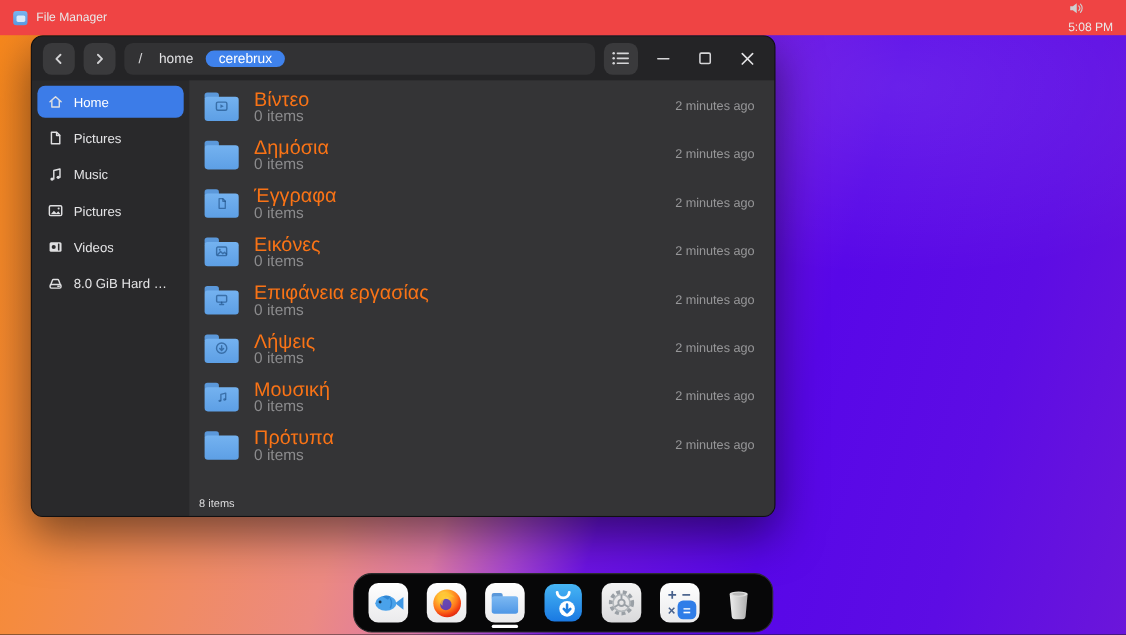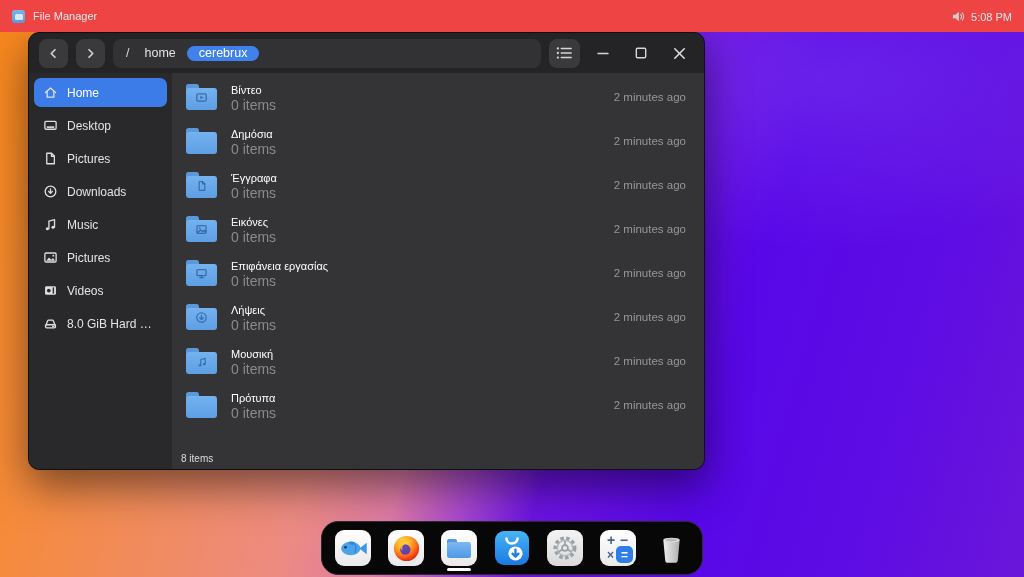--- a/index.html
+++ b/index.html
@@ -23,21 +23,21 @@
   .topbar{
     position:absolute;top:0;left:0;right:0;height:23px;background:#ef4444;
     display:flex;align-items:center;justify-content:space-between;
     padding:16px 12px;box-sizing:border-box;z-index:50;color:#e9e9e9;font-size:11px;
   }
   .topbar-left{display:flex;align-items:center;gap:8px;}
   .mini-app-icon{width:13px;height:13px;border-radius:3px;
     background:linear-gradient(#79b4ef,#579ae2);position:relative;}
   .mini-app-icon::after{content:'';position:absolute;left:2.5px;top:4px;right:2.5px;bottom:2.5px;
     background:rgba(255,255,255,0.75);border-radius:1.5px;}
-  .topbar-right{display:flex;align-items:flex-end;gap:5px;}
+  .topbar-right{display:flex;align-items:flex-start;gap:5px;flex-direction:column;}
   .topbar svg{display:block;}
   
   .window{
     position:absolute;left:28px;top:32px;width:675px;height:436px;
     background:#242426;border-radius:11px;border:1px solid #101012;
     box-shadow:0 16px 42px rgba(0,0,0,0.5);
     display:flex;flex-direction:column;z-index:10;overflow:hidden;
   }
   .win-toolbar{height:40px;display:flex;align-items:center;gap:8px;padding:0 10px;flex:none;}
   .nav-btn{width:29px;height:29px;border-radius:8px;background:#3a3a3c;
@@ -62,21 +62,21 @@
   .main{flex:1;background:#343436;display:flex;flex-direction:column;min-width:0;}
   .filelist{flex:1;padding-top:2px;}
   .file-row{height:44px;display:flex;align-items:center;gap:14px;padding:0 18px 0 14px;}
   .folder{width:31px;height:26px;position:relative;flex:none;}
   .folder .tab{position:absolute;left:0;top:0;width:13px;height:6px;
     background:#5b98da;border-radius:2.5px 2.5px 0 0;}
   .folder .fbody{position:absolute;left:0;top:4px;right:0;bottom:0;border-radius:3px;
     background:linear-gradient(#74b2f0,#5d9fe5);
     display:flex;align-items:center;justify-content:center;}
   .file-meta{display:flex;flex-direction:column;justify-content:center;min-width:0;}
-  .file-name{color:#ffffff;font-size:11px;line-height:15px;}
+  .file-name{color:#f97316;font-size:18px;line-height:15px;}
   .file-count{color:#8b8b8d;font-size:14px;line-height:14px;}
   .file-spacer{flex:1;}
   .file-time{color:#979799;font-size:11.5px;flex:none;}
   .statusbar{height:22px;flex:none;display:flex;align-items:center;padding-left:9px;
     color:#dcdcde;font-size:10px;}
   
   .dock{
     position:absolute;left:50%;transform:translateX(-50%);bottom:2px;height:54px;
     background:#070708;border-radius:17px;border:1px solid #2c2c2e;
     display:flex;align-items:center;justify-content:center;gap:13px;
@@ -177,43 +177,25 @@
             <svg width="15" height="15" viewBox="0 0 16 16">
               <path d="M2.6 8 L8 3.1 L13.4 8" stroke="#dfdfe1" stroke-width="1.4" fill="none" stroke-linecap="round" stroke-linejoin="round"></path>
               <path d="M4.4 6.9 V13 h7.2 V6.9" stroke="#dfdfe1" stroke-width="1.4" fill="none" stroke-linecap="round" stroke-linejoin="round"></path>
             </svg>
           </span>
     <span class="sb-label">Home</span>
   </div>
         <div class="sb-item">
     <span class="sb-icon">
             <svg width="15" height="15" viewBox="0 0 16 16">
-              <rect x="2" y="3.6" width="12" height="8.4" rx="1.3" stroke="#dfdfe1" stroke-width="1.4" fill="none" stroke-linecap="round" stroke-linejoin="round"></rect>
-              <rect x="4" y="8.9" width="8" height="1.7" fill="#dfdfe1"></rect>
-            </svg>
-          </span>
-    <span class="sb-label">Desktop</span>
-  </div>
-        <div class="sb-item">
-    <span class="sb-icon">
-            <svg width="15" height="15" viewBox="0 0 16 16">
               <path d="M4 2.4 h5.1 l3 3 V13.6 H4 Z" stroke="#dfdfe1" stroke-width="1.4" fill="none" stroke-linecap="round" stroke-linejoin="round"></path>
               <path d="M9 2.6 V5.6 h3" stroke="#dfdfe1" stroke-width="1.4" fill="none" stroke-linecap="round" stroke-linejoin="round"></path>
             </svg>
           </span>
     <span class="sb-label">Pictures</span>
-  </div>
-        <div class="sb-item">
-    <span class="sb-icon">
-            <svg width="15" height="15" viewBox="0 0 16 16">
-              <circle cx="8" cy="8" r="5.7" stroke="#dfdfe1" stroke-width="1.4" fill="none" stroke-linecap="round" stroke-linejoin="round"></circle>
-              <path d="M8 5.1 v4.6 M5.9 7.9 L8 10 L10.1 7.9" stroke="#dfdfe1" stroke-width="1.4" fill="none" stroke-linecap="round" stroke-linejoin="round"></path>
-            </svg>
-          </span>
-    <span class="sb-label">Downloads</span>
   </div>
         <div class="sb-item">
     <span class="sb-icon">
             <svg width="15" height="15" viewBox="0 0 16 16">
               <path d="M6.3 12.6 V4.3 l6-1.5 v8" stroke="#dfdfe1" stroke-width="1.4" fill="none" stroke-linecap="round" stroke-linejoin="round"></path>
               <circle cx="4.6" cy="12.6" r="1.6" fill="#dfdfe1"></circle>
               <circle cx="10.6" cy="10.9" r="1.6" fill="#dfdfe1"></circle>
             </svg>
           </span>
     <span class="sb-label">Music</span>

